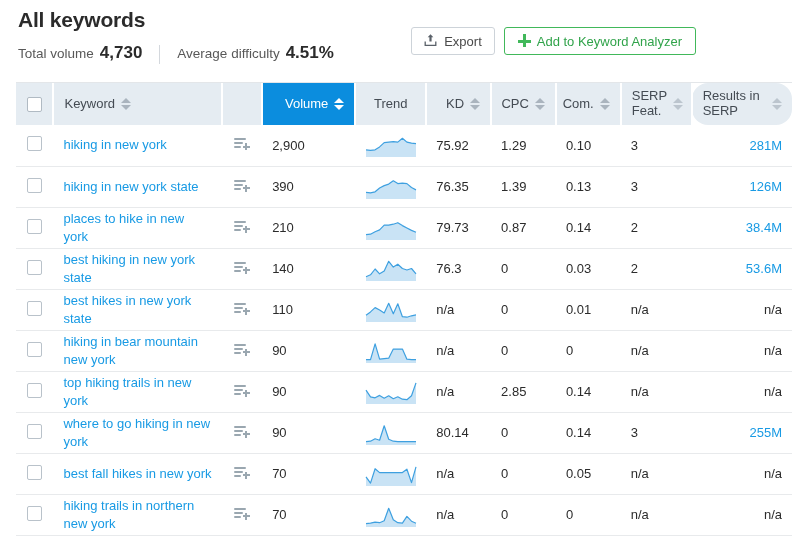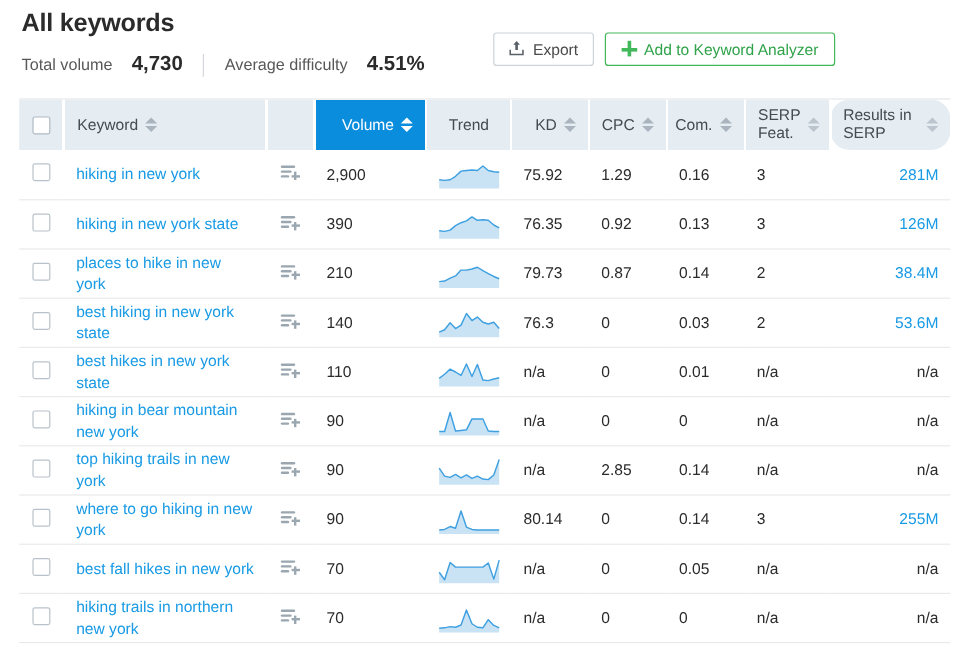--- a/index.html
+++ b/index.html
@@ -52,21 +52,21 @@
     justify-content: flex-end;
   }
   .summary .metric-label {
     font-size: 13.5px;
     color: #585858;
   }
   .summary .metric-value {
     font-size: 17px;
     font-weight: bold;
     color: #2b2b2b;
-    margin-left: 16px;
+    margin-left: 6px;
   }
   .summary .vsep {
     width: 1px;
     height: 19px;
     background: #d4d8dd;
     margin: 0 17px;
     align-self: center;
     position: relative;
     top: 1px;
   }
@@ -385,39 +385,39 @@
             <td class="c-tag"><span class="addlist"><span class="bar b1"></span><span class="bar b2"></span><span class="bar b3"></span><span class="ph"></span><span class="pv"></span></span></td>
             <td class="c-num">2,900</td>
             <td class="c-trend">
               <svg class="spark" width="52" height="26" viewBox="0 0 52 26">
                 <path d="M1.0 17.8 L5.5 18.3 L10.1 17.8 L14.6 14.9 L19.2 10.6 L23.7 10.1 L28.3 9.6 L32.8 10.1 L37.4 6.3 L41.9 10.1 L46.5 11.1 L51.0 11.6 L51 25 L1 25 Z" fill="#c9e3f5"></path>
                 <path d="M1.0 17.8 L5.5 18.3 L10.1 17.8 L14.6 14.9 L19.2 10.6 L23.7 10.1 L28.3 9.6 L32.8 10.1 L37.4 6.3 L41.9 10.1 L46.5 11.1 L51.0 11.6" fill="none" stroke="#3ea0e0" stroke-width="1.2" stroke-linejoin="round"></path>
               </svg>
             </td>
             <td class="c-num">75.92</td>
             <td class="c-num">1.29</td>
-            <td class="c-num">0.16</td>
+            <td class="c-num">0.10</td>
             <td class="c-num">3</td>
             <td class="c-res"><span class="link">281M</span></td>
           </tr>
           <tr>
             <td class="c-sel"><span class="chk"></span></td>
             <td class="c-kw">
               <a>hiking in new york state</a>
             </td>
             <td class="c-tag"><span class="addlist"><span class="bar b1"></span><span class="bar b2"></span><span class="bar b3"></span><span class="ph"></span><span class="pv"></span></span></td>
             <td class="c-num">390</td>
             <td class="c-trend">
               <svg class="spark" width="52" height="26" viewBox="0 0 52 26">
                 <path d="M1.0 18.3 L5.5 18.8 L10.1 17.8 L14.6 14.0 L19.2 11.6 L23.7 10.1 L28.3 6.8 L32.8 9.6 L37.4 9.2 L41.9 9.6 L46.5 13.5 L51.0 15.9 L51 25 L1 25 Z" fill="#c9e3f5"></path>
                 <path d="M1.0 18.3 L5.5 18.8 L10.1 17.8 L14.6 14.0 L19.2 11.6 L23.7 10.1 L28.3 6.8 L32.8 9.6 L37.4 9.2 L41.9 9.6 L46.5 13.5 L51.0 15.9" fill="none" stroke="#3ea0e0" stroke-width="1.2" stroke-linejoin="round"></path>
               </svg>
             </td>
             <td class="c-num">76.35</td>
-            <td class="c-num">0.92</td>
+            <td class="c-num">1.39</td>
             <td class="c-num">0.13</td>
             <td class="c-num">3</td>
             <td class="c-res"><span class="link">126M</span></td>
           </tr>
           <tr>
             <td class="c-sel"><span class="chk"></span></td>
             <td class="c-kw">
               <a>places to hike in new york</a>
             </td>
             <td class="c-tag"><span class="addlist"><span class="bar b1"></span><span class="bar b2"></span><span class="bar b3"></span><span class="ph"></span><span class="pv"></span></span></td>

